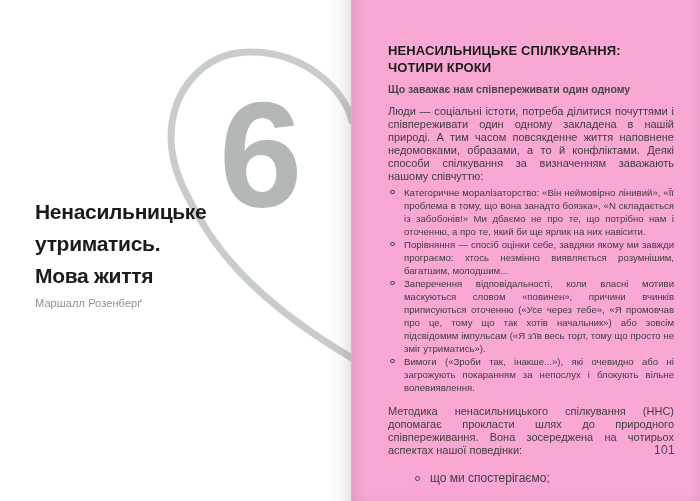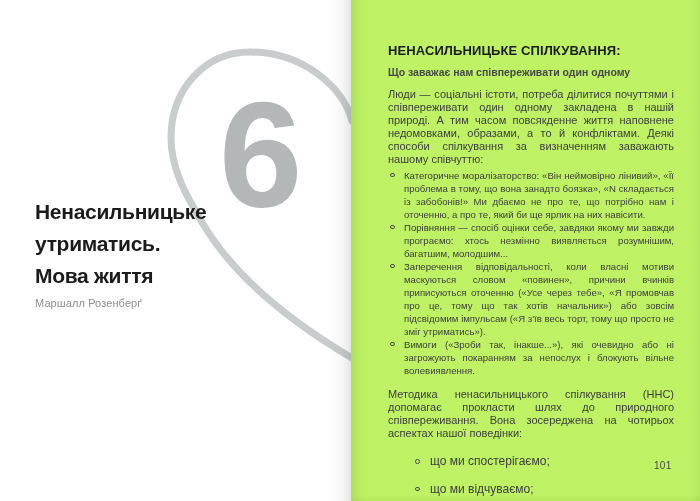--- a/index.html
+++ b/index.html
@@ -19,21 +19,21 @@
   #chapter-title{position:absolute;left:35px;top:196px;width:230px;}
   #chapter-title .t-line{
     font-weight:700;font-size:21px;line-height:32px;letter-spacing:-0.3px;color:#1b1b1b;
   }
   #author{position:absolute;left:35px;top:297px;font-size:11px;color:#8f8f8f;letter-spacing:0.1px;}
   
   #spine-shade-left{position:absolute;right:0;top:0;width:24px;height:501px;
     background:linear-gradient(to right,rgba(0,0,0,0) 0%,rgba(0,0,0,0.03) 55%,rgba(0,0,0,0.09) 90%,rgba(0,0,0,0.15) 100%);}
   #spine-line{position:absolute;left:351px;top:0;width:1px;height:501px;background:#c2c2c2;}
   
-  #right-page{position:absolute;left:352px;top:0;width:348px;height:501px;background:#bef264;overflow:hidden;}
+  #right-page{position:absolute;left:352px;top:0;width:348px;height:501px;background:#f9a8d4;overflow:hidden;}
   #spine-shade-right{position:absolute;left:0;top:0;width:15px;height:501px;
     background:linear-gradient(to right,rgba(0,0,0,0.07) 0%,rgba(0,0,0,0.02) 55%,rgba(0,0,0,0) 100%);}
   #edge-shade-right{position:absolute;right:0;top:0;width:10px;height:501px;
     background:linear-gradient(to right,rgba(0,0,0,0) 0%,rgba(0,0,0,0.05) 100%);}
   #bottom-shade-right{position:absolute;left:0;bottom:0;width:348px;height:6px;
     background:linear-gradient(to bottom,rgba(0,0,0,0) 0%,rgba(0,0,0,0.04) 100%);}
   #rp-content{position:absolute;left:36px;top:42px;width:286px;}
   .rp-heading{font-size:13px;line-height:17px;font-weight:700;color:#1c1c1c;letter-spacing:0.1px;}
   #rp-subheading{margin-top:7px;font-size:10.5px;line-height:13px;font-weight:700;color:#474747;}
   .body-par{
@@ -52,21 +52,21 @@
     border:1.1px solid #4a4a4a;border-radius:50%;box-sizing:border-box;
   }
   #obstacle-list b{font-weight:400;color:#3a3a3a;margin-top:8px;}
   #method-paragraph{margin-top:11px;}
   #aspects-list{margin-top:7px;}
   #aspects-list li{
     position:relative;padding-left:26px;margin:16px;
     font-size:12px;line-height:11.8px;color:#3d3d3d;
   }
   #aspects-list .circle-marker{left:11px;top:3px;}
-  #page-number{position:absolute;left:302px;top:460px;font-size:10px;color:#4a4a4a;letter-spacing:0.3px;}
+  #page-number{position:absolute;left:302px;top:443px;font-size:12px;color:#4a4a4a;letter-spacing:0.3px;}
 </style>
 </head>
 <body>
 
 <div id="spread">
 
   <div id="left-page">
 
     <svg id="heart-svg" width="352" height="501" viewBox="0 0 352 501">
       <path d="M 352 358 C 308 332, 240 286, 203 224 C 184 192, 171 167, 171 138 C 171 89, 205 52, 250 52 C 303 52, 343 87, 352 121" fill="none" stroke="#c9cccd" stroke-width="7" stroke-linecap="round"></path>
@@ -87,20 +87,21 @@
 
   <div id="spine-line"></div>
 
   <div id="right-page">
     <div id="spine-shade-right"></div>
 
     <div id="rp-content">
 
       <div>
         <div class="rp-heading">НЕНАСИЛЬНИЦЬКЕ СПІЛКУВАННЯ:</div>
+        <div class="rp-heading">ЧОТИРИ КРОКИ</div>
       </div>
 
       <div id="rp-subheading">Що заважає нам співпереживати один одному</div>
 
       <p class="body-par" id="intro-paragraph">Люди — соціальні істоти, потреба ділитися почуттями і співпереживати один одному закладена в нашій природі. А тим часом повсякденне життя наповнене недомовками, образами, а то й конфліктами. Деякі способи спілкування за визначенням заважають нашому співчуттю:</p>
 
       <ul class="dotted" id="obstacle-list">
         <li>
           <span class="circle-marker"></span><b>Категоричне моралізаторство:</b><span> «Він неймовірно лінивий», «Її проблема в тому, що вона занадто боязка», «N складається із забобонів!» Ми дбаємо не про те, що потрібно нам і оточенню, а про те, який би ще ярлик на них навісити.</span>
         </li>

